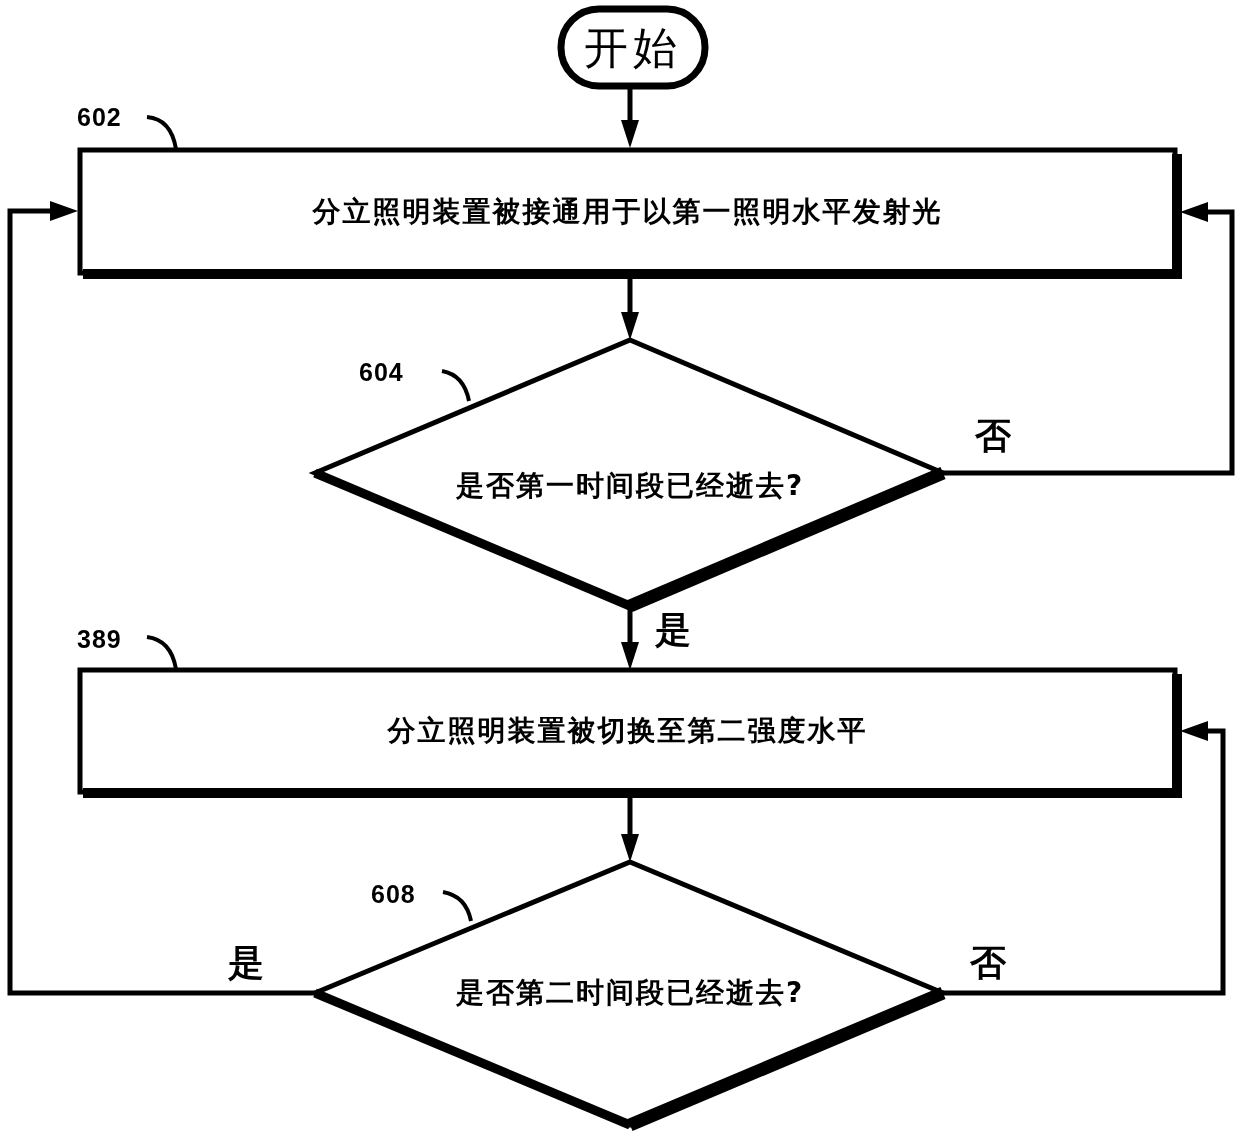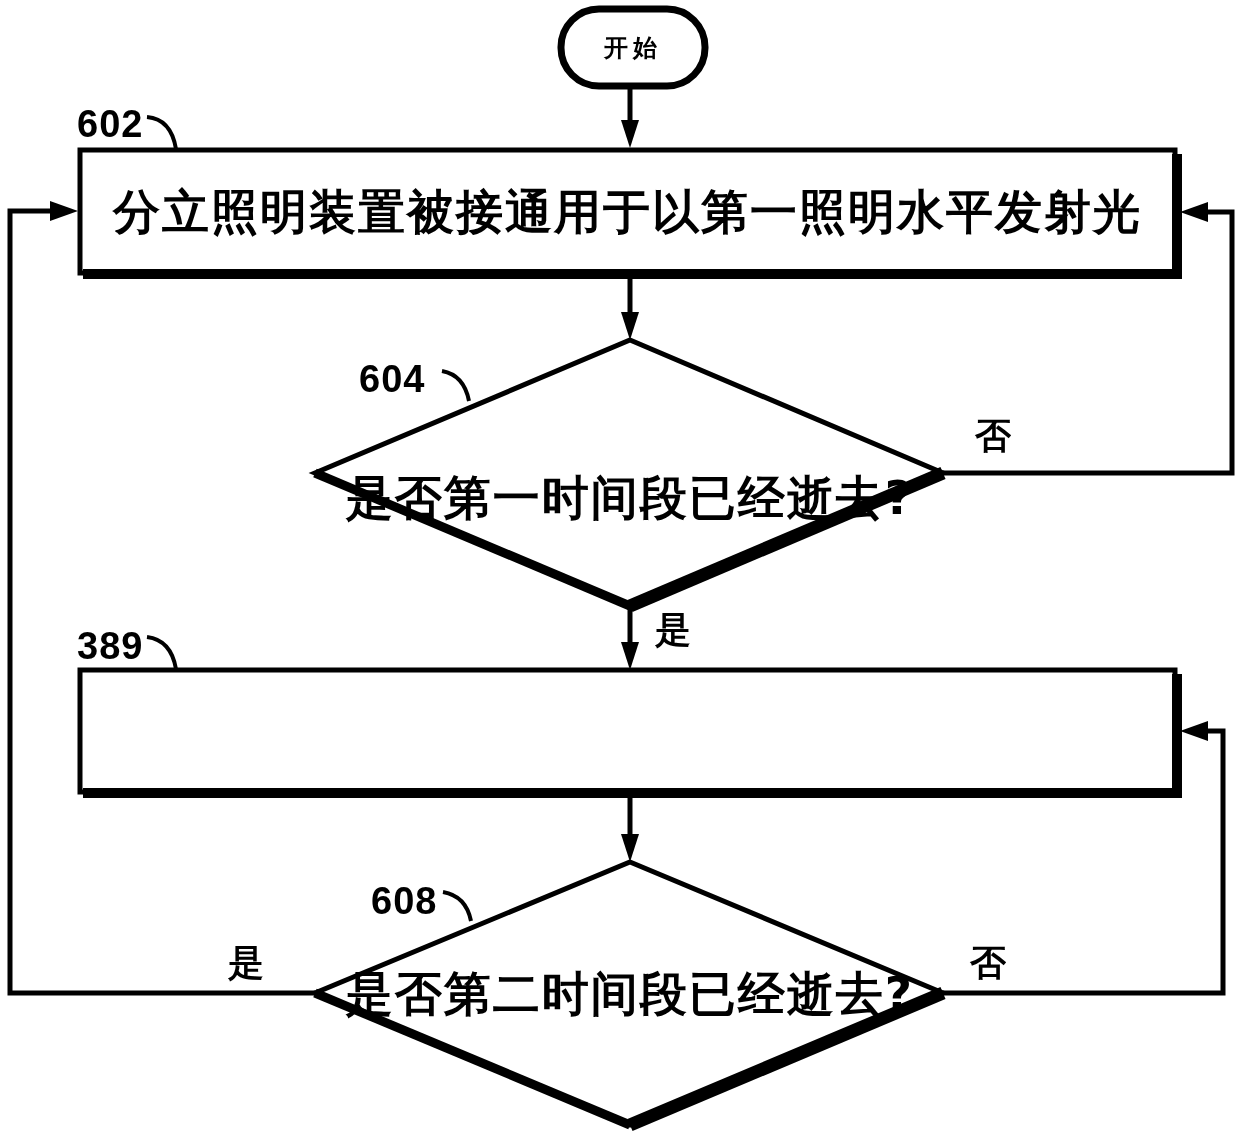--- a/index.html
+++ b/index.html
@@ -23,38 +23,38 @@
     position:absolute;
     color:#000;
     white-space:nowrap;
     line-height:1;
   }
   .node-text{
     display:flex;
     align-items:center;
     justify-content:center;
     text-align:center;
-    font-size:47px;
+    font-size:28px;
     letter-spacing:2px;
     font-weight:600;
   }
   .ref-label{
-    font-size:38px;
+    font-size:25px;
     font-weight:bold;
     letter-spacing:1px;
     font-family:"Liberation Sans","DejaVu Sans",sans-serif;
   }
   .branch-label{
     font-size:36px;
     font-weight:600;
   }
   .start-label{
-    font-size:24px;
+    font-size:44px;
     letter-spacing:5px;
-    font-weight:700;
+    font-weight:400;
     text-align:center;
   }
 </style>
 </head>
 <body>
 
 <div class="stage">
 
   <svg width="1240" height="1136" viewBox="0 0 1240 1136">
 
@@ -102,22 +102,23 @@
   </svg>
 
   <div class="txt node-text start-label" style="left:561px;top:9px;width:144px;height:77px;">开始</div>
 
   <div class="txt ref-label" style="left:77px;top:105px;">602</div>
   <div class="txt ref-label" style="left:359px;top:360px;">604</div>
   <div class="txt ref-label" style="left:77px;top:627px;">389</div>
   <div class="txt ref-label" style="left:371px;top:882px;text-align:right;">608</div>
 
   <div class="txt node-text" style="left:80px;top:150px;width:1095px;height:123px;">分立照明装置被接通用于以第一照明水平发射光</div>
+  <div class="txt node-text" style="left:80px;top:670px;width:1095px;height:122px;">分立照明装置被切换至第二强度水平</div>
 
-  <div class="txt node-text" style="left:330px;top:477px;width:600px;height:40px;">是否第一时间段已经逝去?</div>
+  <div class="txt node-text" style="left:330px;top:466px;width:600px;height:40px;">是否第一时间段已经逝去?</div>
   <div class="txt node-text" style="left:330px;top:973px;width:600px;height:40px;text-align:right;">是否第二时间段已经逝去?</div>
 
   <div class="txt branch-label" style="left:975px;top:418px;">否</div>
   <div class="txt branch-label" style="left:655px;top:612px;">是</div>
   <div class="txt branch-label" style="left:970px;top:945px;">否</div>
   <div class="txt branch-label" style="left:228px;top:945px;">是</div>
 
 </div>
 
 </body></html>

